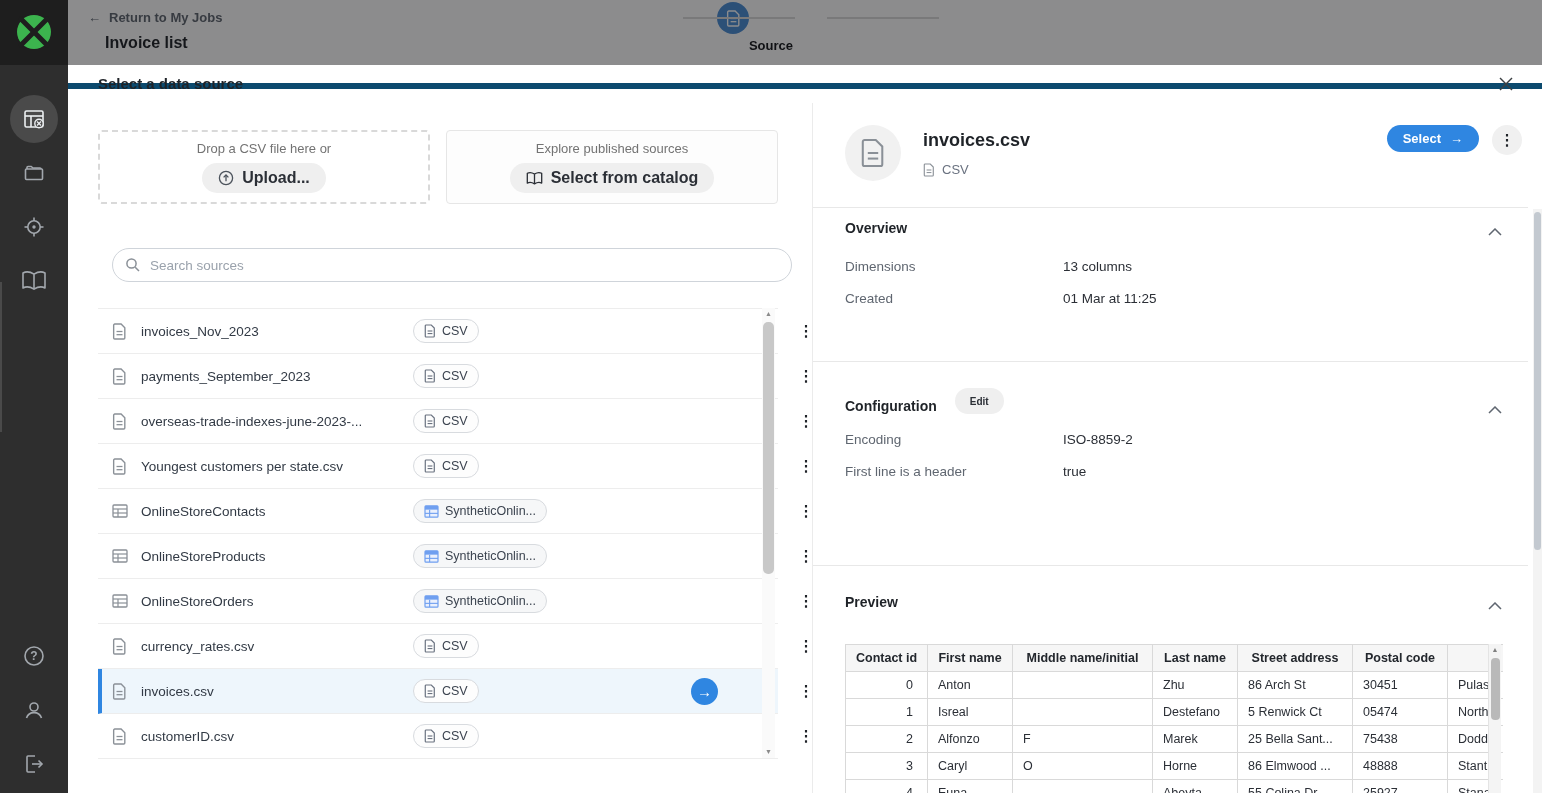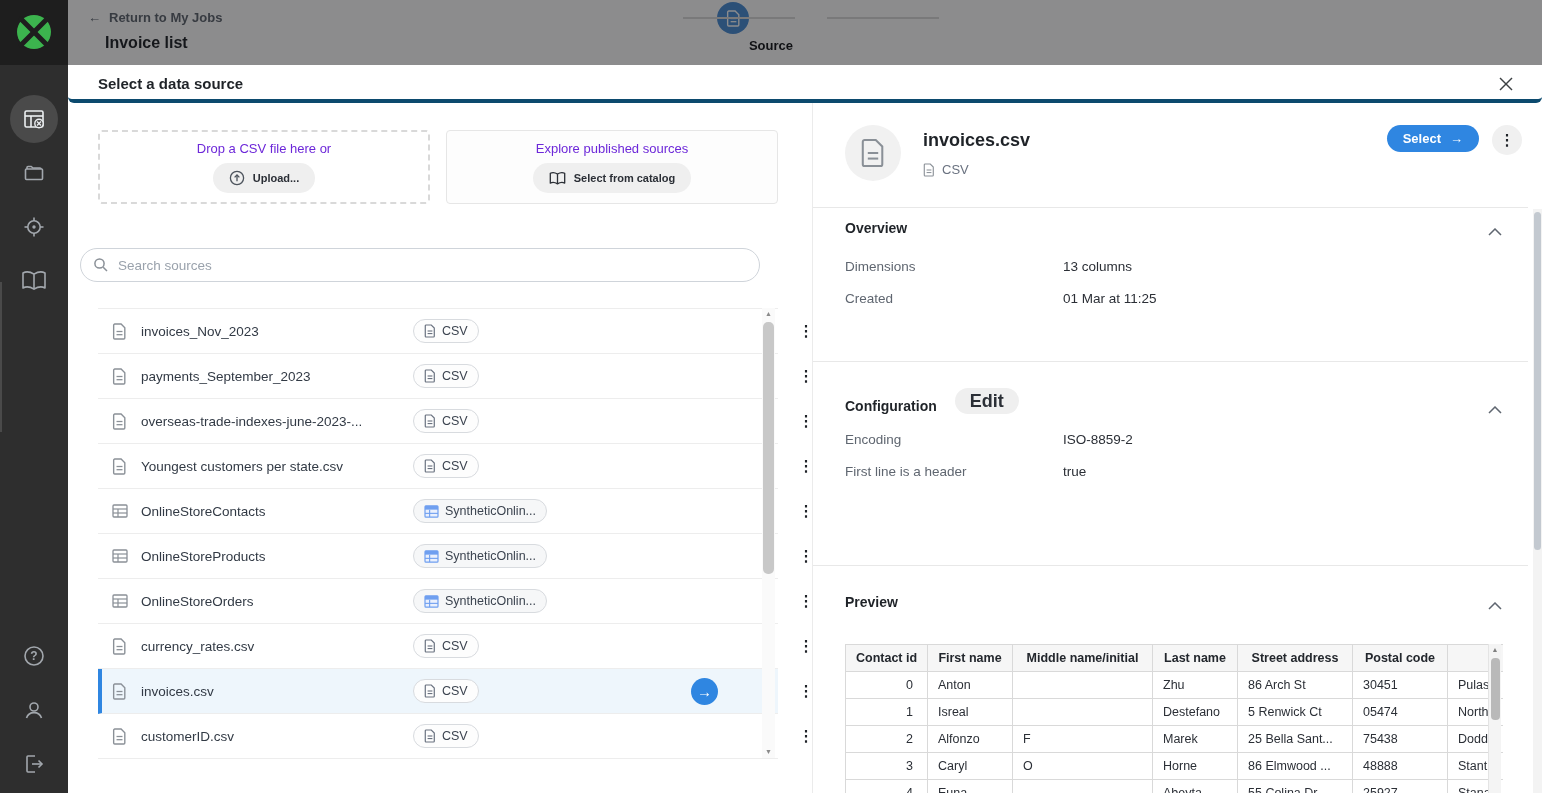--- a/index.html
+++ b/index.html
@@ -23,33 +23,33 @@
   .step-circle { width:32px; height:32px; border-radius:50%; margin:2px auto 4px auto; display:flex; align-items:center; justify-content:center; }
   .step-circle.active { background:#4b8ed6; }
   .step-circle.inactive { background:#d6d8da; }
   .step-label { font-size:13px; color:#8c9196; }
   .step-label.active { color:#15181c; font-weight:bold;text-align:right; }
   .step-line { position:absolute; top:17px; height:2px; background:#dcdcdc; }
   .dim { position:absolute; left:68px; top:0; width:1474px; height:65px; background:rgba(10,10,12,0.47); z-index:2; }
 
   
   .modal { position:absolute; left:68px; top:65px; width:1474px; height:728px; background:#fff; z-index:5; }
-  .modal-header { position:relative; height:38px; border-bottom:4px solid #0c4a6e;border-radius:6px; }
+  .modal-header { position:relative; height:24px; border-bottom:6px solid #0c4a6e; }
   .modal-title { position:absolute; left:30px; top:10px; font-size:15px; font-weight:bold; color:#1f2328; }
   .close-btn { position:absolute; right:26px; top:9px; width:20px; height:20px; cursor:pointer; display:flex; align-items:center; justify-content:center; }
 
   
   .left-pane { position:absolute; left:0; top:38px; width:745px; height:690px; border-right:1px solid #ebebeb; padding:0 35px 0 30px; }
   .boxes { position:absolute; left:30px; top:27px; width:680px; display:flex; gap:16px; }
   .drop-box, .catalog-box { width:332px; height:74px; display:flex; flex-direction:column; align-items:center; justify-content:center; gap:7px; border-radius:4px; }
   .drop-box { border:2px dashed #d9d9d9; }
   .catalog-box { border:1px solid #e6e6e6; background:#fdfdfd; }
-  .box-text { font-size:13px; color:#6d28d9; }
-  .pill-btn { display:flex; align-items:center; gap:8px; height:30px; padding:0 16px; background:#efefef; border-radius:15px; font-size:11px; font-weight:bold; color:#2b2f36; cursor:pointer; border:none; }
-  .search-wrap { position:absolute; left:12px; top:145px; width:680px; height:34px; border:1px solid #cfd4da; border-radius:17px; display:flex; align-items:center; padding:0 12px; gap:9px; background:#fff; }
+  .box-text { font-size:13px; color:#737373; }
+  .pill-btn { display:flex; align-items:center; gap:8px; height:30px; padding:0 16px; background:#efefef; border-radius:15px; font-size:16px; font-weight:bold; color:#2b2f36; cursor:pointer; border:none; }
+  .search-wrap { position:absolute; left:44px; top:145px; width:680px; height:34px; border:1px solid #cfd4da; border-radius:17px; display:flex; align-items:center; padding:0 12px; gap:9px; background:#fff; }
   .search-input { border:none; outline:none; flex:1; font-size:13.5px; color:#333; font-family:"Liberation Sans",sans-serif; background:transparent; }
   .search-input::placeholder { color:#9aa2ac; }
 
   .source-list { position:absolute; left:30px; top:205px; width:680px; border-top:1px solid #ededed; }
   .source-row { position:relative; display:flex; align-items:center; height:45px; border-bottom:1px solid #ededed; padding:0 48px 0 14px; cursor:pointer; }
   .source-row.selected { background:#eef6fc; border-left:4px solid #2f86e1; padding-left:10px; }
   .src-icon { width:17px; display:flex; margin-right:12px; }
   .src-name { font-size:13.5px; color:#323a45; width:272px; white-space:nowrap; overflow:hidden; }
   .badge { display:flex; align-items:center; gap:6px; height:24px; padding:0 10px; border:1px solid #d8dbdf; border-radius:12px; font-size:12.5px; color:#3c4450; background:#fdfdfd; max-width:150px; }
   .badge.synthetic { background:#f6f7f8; }
@@ -66,21 +66,21 @@
   .detail-header { position:absolute; left:32px; top:22px; right:20px; display:flex; align-items:flex-start; }
   .file-big { width:56px; height:56px; border-radius:50%; background:#f1f1f1; display:flex; align-items:center; justify-content:center; }
   .dh-text { margin-left:22px; padding-top:5px; }
   .dh-title { font-size:18px; font-weight:bold; color:#1f2328; }
   .dh-sub { display:flex; align-items:center; gap:7px; margin-top:11px; font-size:13px; color:#6a7280; }
   .select-btn { margin-left:auto; height:27px; padding:0 16px; border-radius:14px; background:#2f86e1; color:#fff; font-size:13px; font-weight:bold; display:flex; align-items:center; gap:9px; border:none; cursor:pointer; }
   .dh-kebab { width:30px; height:30px; border-radius:50%; background:#f0f0f0; margin-left:13px; display:flex; align-items:center; justify-content:center; font-size:15px; font-weight:900; color:#1f2328; cursor:pointer; }
   .divider { position:absolute; left:0; right:14px; height:1px; background:#e8e8e8; }
   .section-head { position:absolute; left:32px; right:40px; display:flex; align-items:flex-end; }
   .section-title { font-size:14px; font-weight:bold; color:#1f2328; }
-  .edit-btn { margin-left:18px; height:26px; padding:0 15px; border-radius:13px; background:#efefef; font-size:18px; font-weight:bold; color:#2b2f36; border:none; cursor:pointer; }
+  .edit-btn { margin-left:18px; height:26px; padding:0 15px; border-radius:13px; background:#efefef; font-size:10px; font-weight:bold; color:#2b2f36; border:none; cursor:pointer; }
   .chevron { margin-left:auto; cursor:pointer; display:flex; }
   .kv-rows { position:absolute; left:32px; right:40px; }
   .kv-row { display:flex; align-items:center; height:32px; font-size:13.5px; }
   .kv-label { width:218px; color:#5f6670; }
   .kv-value { color:#2b2f36; }
 
   .preview-wrap { position:absolute; left:32px; top:541px; width:658px; height:163px; overflow:hidden; }
   table.preview { border-collapse:collapse; table-layout:fixed; width:742px; font-size:12.5px; }
   table.preview th, table.preview td { border:1px solid #d9d9d9; height:27px; padding:0 10px; overflow:hidden; white-space:nowrap; }
   table.preview th { background:#f6f6f6; font-weight:bold; color:#23272d; text-align:center; }

